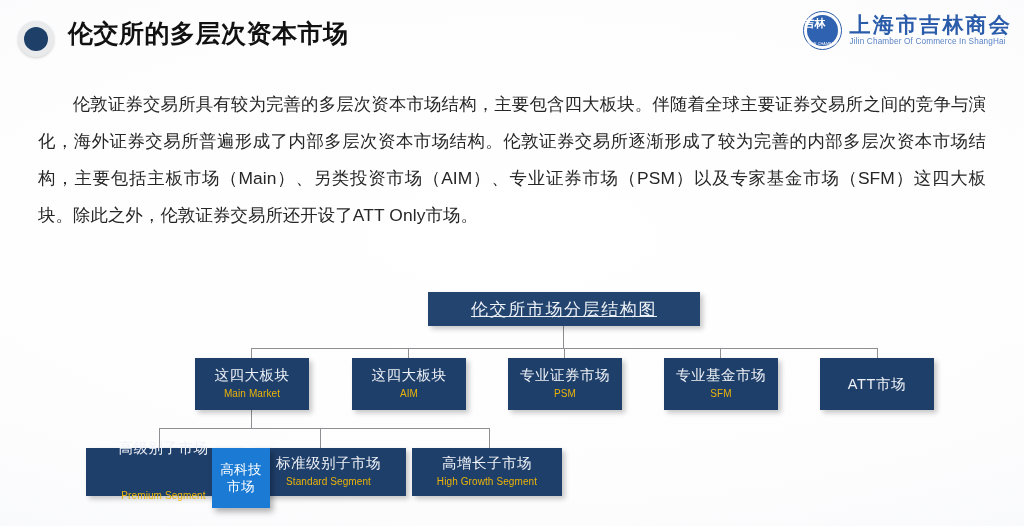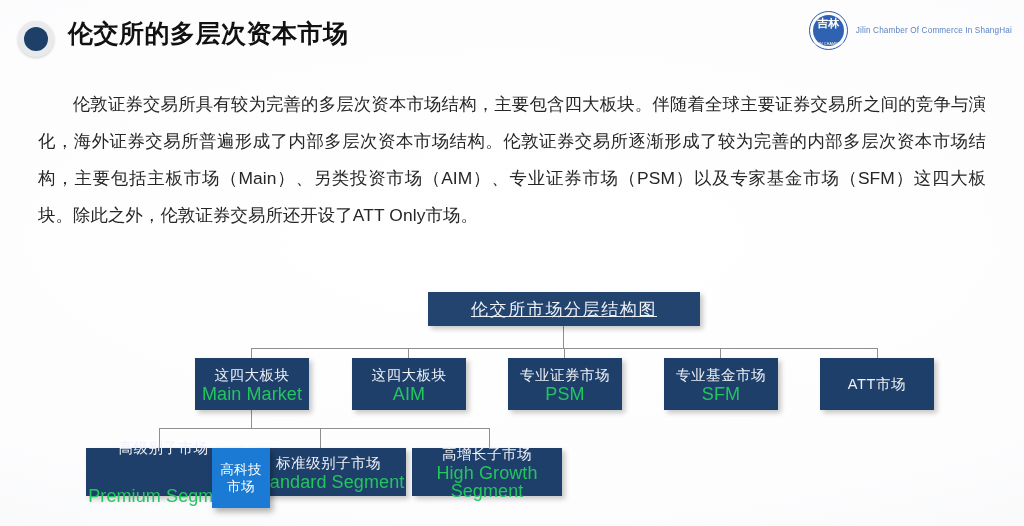--- a/index.html
+++ b/index.html
@@ -75,21 +75,21 @@
   #logo-seal::before {
     content: "";
     position: absolute;
     left: 3px; top: 3px; right: 3px; bottom: 3px;
     border-radius: 50%;
     background: #2f62b0;
   }
   #logo-seal-glyph {
     position: absolute;
     left: 0; right: 0; top: 5px;
-    text-align: center;
+    text-align: left;
     font-size: 11px;
     line-height: 12px;
     color: #ffffff;
     font-weight: bold;
     z-index: 2;
   }
   #logo-seal-sub {
     position: absolute;
     left: 0; right: 0; bottom: 3px;
     text-align: center;
@@ -147,23 +147,23 @@
     box-shadow: 3px 3px 5px rgba(0,0,0,.22);
     text-align: center;
   }
   .node .cn {
     font-size: 14.5px;
     line-height: 19px;
     letter-spacing: .5px;
     color: #eef1f6;
   }
   .node .en {
-    font-size: 18px;
+    font-size: 10px;
     line-height: 18px;
-    color: #22c55e;
+    color: #eab308;
     letter-spacing: .1px;
   }
 
   #node-root {
     left: 428px; top: 22px;
     width: 272px; height: 34px;
     background: #22446f;
     text-decoration: underline;
   }
   #node-root .cn {
@@ -215,20 +215,21 @@
   <div id="header">
     <div id="title-bullet"></div>
     <div id="page-title">伦交所的多层次资本市场</div>
 
     <div id="logo">
       <div id="logo-seal">
         <div id="logo-seal-glyph">吉林</div>
         <div id="logo-seal-sub">JILIN CHAMBER</div>
       </div>
       <div id="logo-text">
+        <div id="logo-cn">上海市吉林商会</div>
         <div id="logo-en">Jilin Chamber Of Commerce In ShangHai</div>
       </div>
     </div>
   </div>
 
   <div id="body-text">伦敦证券交易所具有较为完善的多层次资本市场结构，主要包含四大板块。伴随着全球主要证券交易所之间的竞争与演化，海外证券交易所普遍形成了内部多层次资本市场结构。伦敦证券交易所逐渐形成了较为完善的内部多层次资本市场结构，主要包括主板市场（Main）、另类投资市场（AIM）、专业证券市场（PSM）以及专家基金市场（SFM）这四大板块。除此之外，伦敦证券交易所还开设了ATT Only市场。</div>
 
   <div id="diagram">
 
     <div class="conn v" style="left:563px; top:56px;  height:22px;"></div>

